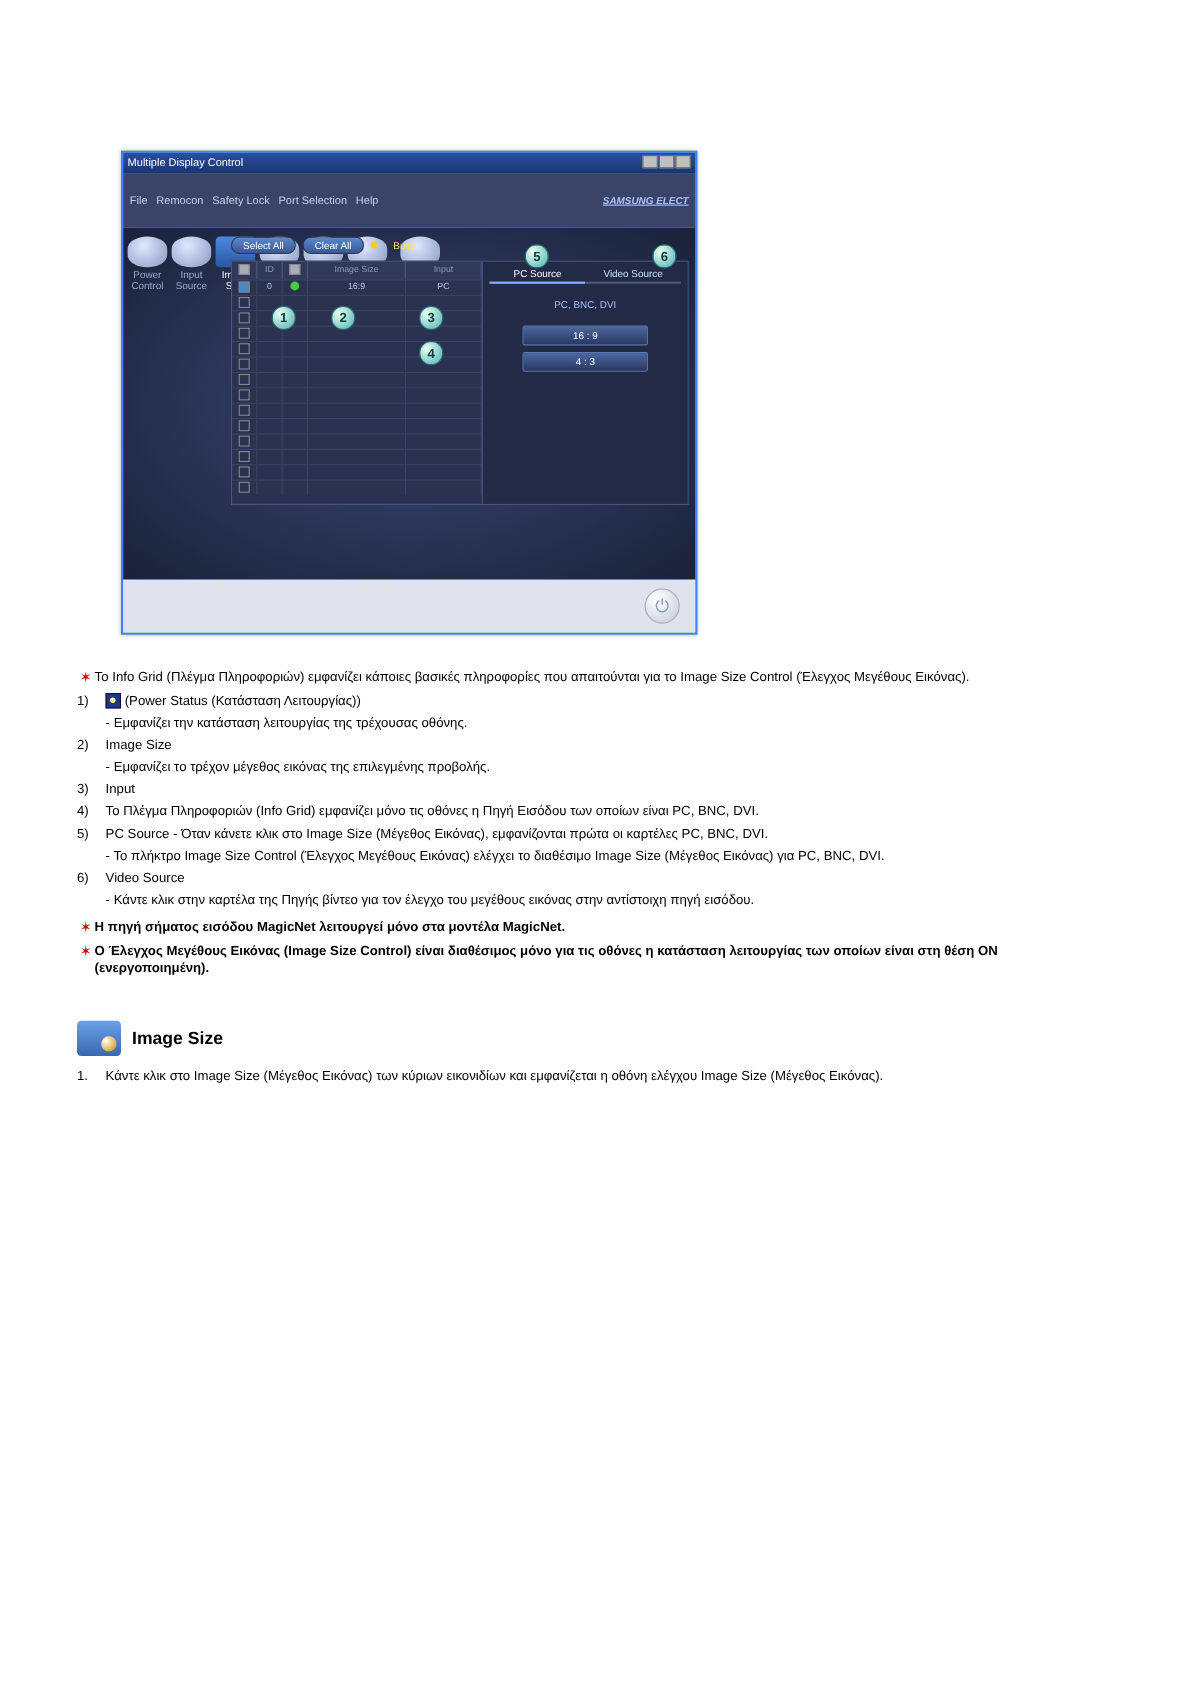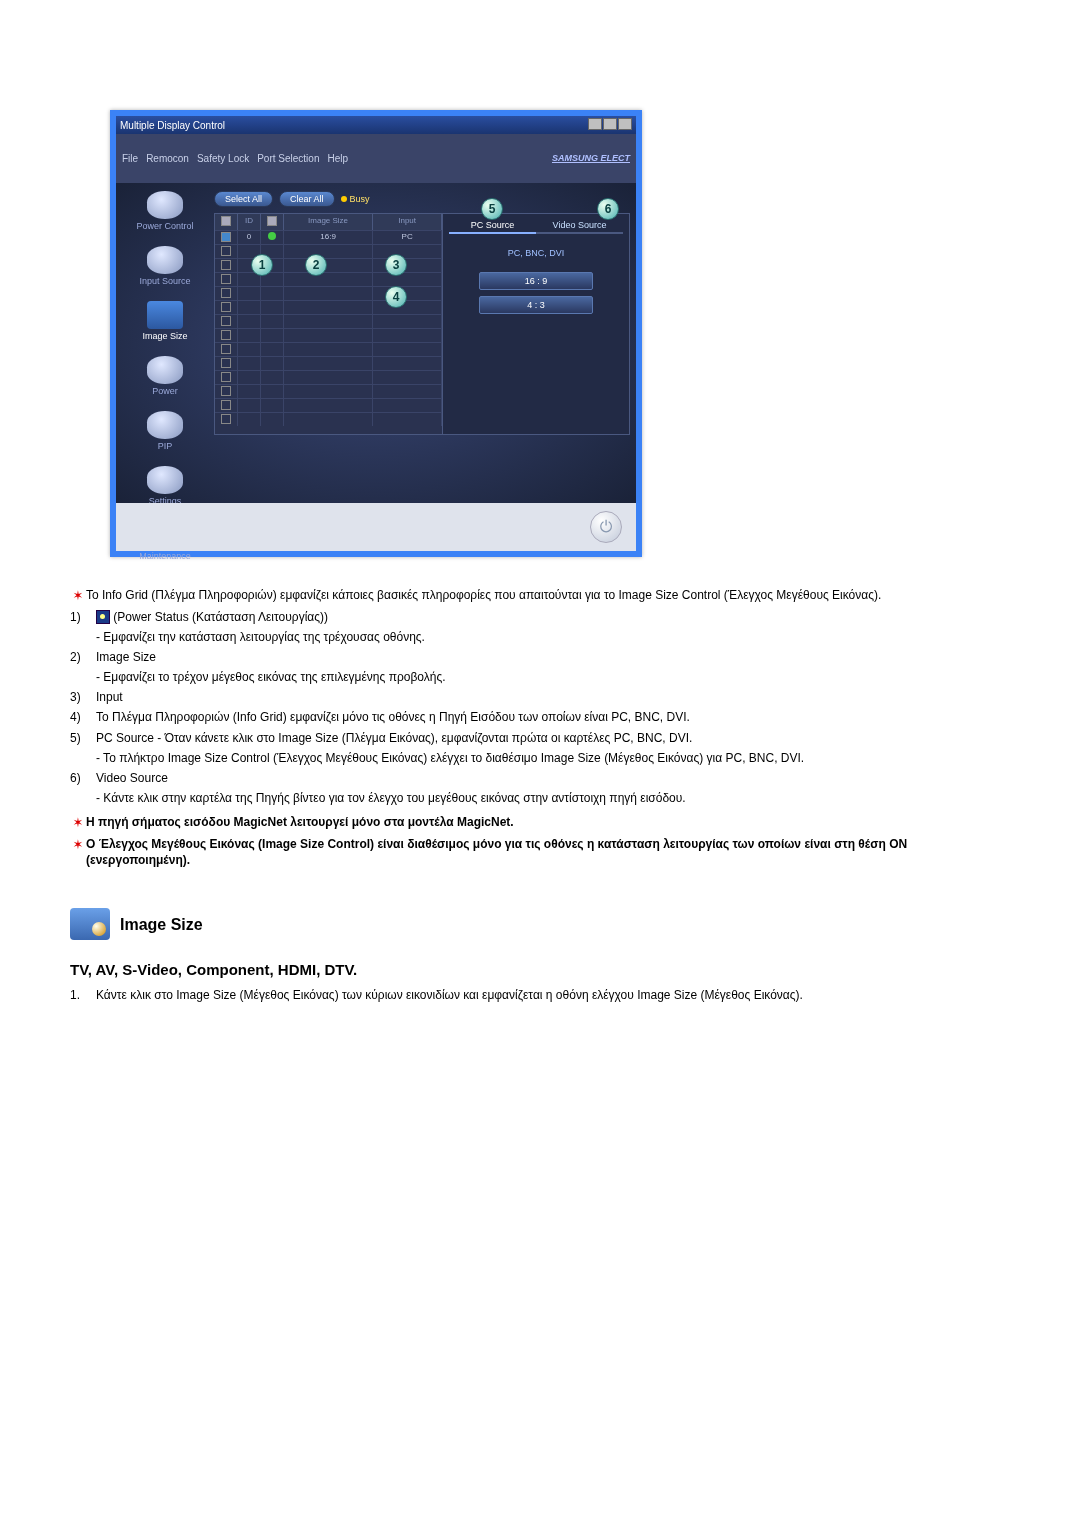--- a/index.html
+++ b/index.html
@@ -11,22 +11,22 @@
     background: #fff;
   }
   .page {
     width: 1080px;
     margin: 0 auto;
     padding: 60px 70px 40px 70px;
     box-sizing: border-box;
   }
   .app-window {
     width: 520px;
-    margin: 50px 0 30px 40px;
-    border: 6px solid #3b82f6;
+    margin: 77px 0 30px 40px;
+    border: 2px solid #3b82f6;
     background: #bef264;
     box-shadow: 0 0 4px rgba(0,0,0,0.3);
   }
   .title-bar {
     background: linear-gradient(#2a4ea0, #1a3470);
     color: #fff;
     font-size: 10px;
     padding: 2px 4px;
     display: flex;
     justify-content: space-between;
@@ -47,22 +47,22 @@
   .menu-bar .brand { margin-left:auto; font-style:italic; font-weight:bold; font-size:9px; color:#b0c0ff;text-decoration:underline; }
   .app-body {
     display: flex;
     background: radial-gradient(ellipse at center, #3a4878 0%, #1a2238 100%);
     height: 320px;
   }
   .sidebar {
     width: 90px;
     padding: 8px 4px;
     display:flex;
-    flex-direction:column;
-    gap: 15px;
+    flex-direction:row;
+    gap: 4px;
   }
   .side-item {
     text-align:center;
     color:#9aa8d8;
     font-size:9px;
   }
   .side-item.active { color:#fff; }
   .side-icon {
     width:36px; height:28px;
     margin:0 auto 2px auto;
@@ -70,21 +70,21 @@
     border-radius:50%/40%;
   }
   .side-item:nth-child(3) .side-icon { background: linear-gradient(#4a88e0,#2c58a0); border-radius:4px; }
   .main-panel { flex:1; padding:8px 6px 8px 0; position:relative; }
   .toolbar { display:flex; gap:6px; align-items:center; margin-bottom:6px; }
   .tool-btn {
     background: linear-gradient(#5a88d0,#3a5890);
     color:#fff; font-size:9px; padding:2px 10px;
     border-radius:8px; border:1px solid #2a3858;
   }
-  .busy { color:#ffe066; font-size:9px; display:flex; align-items:center; gap:3px; }
+  .busy { color:#ffe066; font-size:9px; display:flex; align-items:center; gap:15px; }
   .busy-dot { width:6px;height:6px;border-radius:50%;background:#ffcc00; }
   .grid {
     border:1px solid #4a5880;
     background:#2a3250;
     height:220px;
     display:flex;
     position:relative;
   }
   .grid-left { width:55%; display:flex; flex-direction:column; }
   .grid-right { width:45%; border-left:1px solid #4a5880; background:#222a45; position:relative; }
@@ -354,21 +354,21 @@
       <div class="body">Input</div>
     </div>
 
     <div class="row">
       <div class="num">4)</div>
       <div class="body">Το Πλέγμα Πληροφοριών (Info Grid) εμφανίζει μόνο τις οθόνες η Πηγή Εισόδου των οποίων είναι PC, BNC, DVI.</div>
     </div>
 
     <div class="row">
       <div class="num">5)</div>
-      <div class="body">PC Source - Όταν κάνετε κλικ στο Image Size (Πλέγμα Εικόνας), εμφανίζονται πρώτα οι καρτέλες PC, BNC, DVI.</div>
+      <div class="body">PC Source - Όταν κάνετε κλικ στο Image Size (Μέγεθος Εικόνας), εμφανίζονται πρώτα οι καρτέλες PC, BNC, DVI.</div>
     </div>
     <div class="sub">- Το πλήκτρο Image Size Control (Έλεγχος Μεγέθους Εικόνας) ελέγχει το διαθέσιμο Image Size (Μέγεθος Εικόνας) για PC, BNC, DVI.</div>
 
     <div class="row">
       <div class="num">6)</div>
       <div class="body">Video Source</div>
     </div>
     <div class="sub">- Κάντε κλικ στην καρτέλα της Πηγής βίντεο για τον έλεγχο του μεγέθους εικόνας στην αντίστοιχη πηγή εισόδου.</div>
 
     <div class="row" style="margin-top:8px;">
@@ -378,21 +378,20 @@
     <div class="row">
       <div class="bullet"><span class="star">✶</span></div>
       <div class="body bold">Ο Έλεγχος Μεγέθους Εικόνας (Image Size Control) είναι διαθέσιμος μόνο για τις οθόνες η κατάσταση λειτουργίας των οποίων είναι στη θέση ON (ενεργοποιημένη).</div>
     </div>
 
     <div class="section-head">
       <div class="icon-big"></div>
       <h2>Image Size</h2>
     </div>
 
-    <h3 class="subhead">TV, AV, S-Video, Component, HDMI, DTV.</h3>
 
     <div class="row">
       <div class="num">1.</div>
       <div class="body">Κάντε κλικ στο Image Size (Μέγεθος Εικόνας) των κύριων εικονιδίων και εμφανίζεται η οθόνη ελέγχου Image Size (Μέγεθος Εικόνας).</div>
     </div>
 
   </div>
 
 </div>
 

